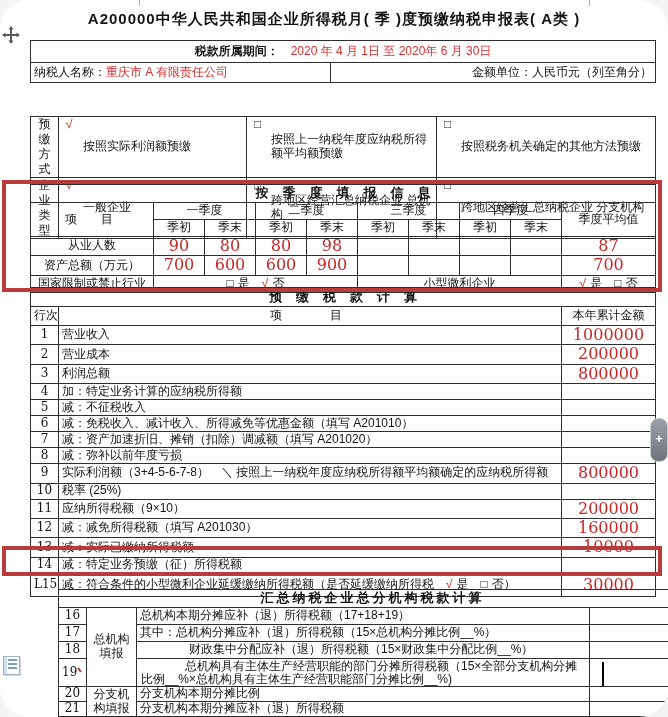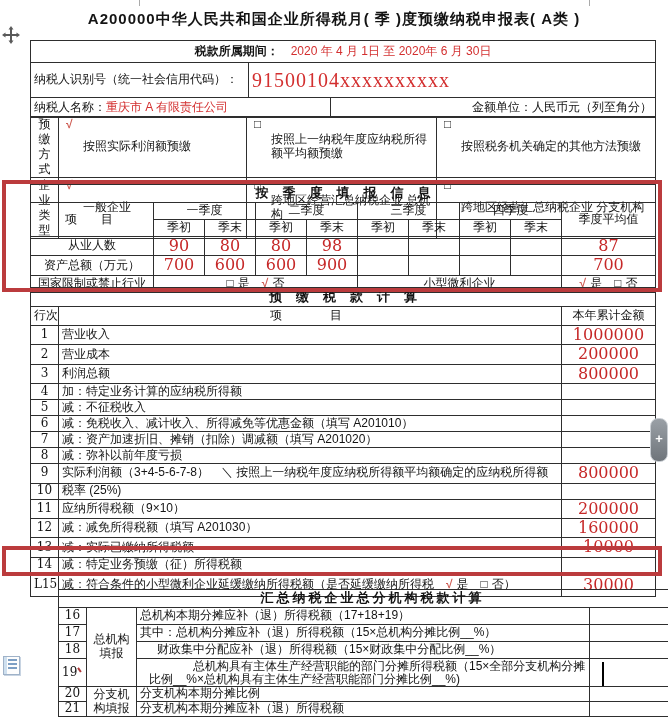--- a/index.html
+++ b/index.html
@@ -1,39 +1,39 @@
 <!DOCTYPE html>
 <html><head>
 <meta charset="utf-8">
 <style>
   html,body{margin:0;padding:0;background:#f4f4f4;}
   .page{position:relative;width:668px;height:717px;background:#ffffff;overflow:hidden;
-        font-family:"Liberation Sans","DejaVu Sans",sans-serif;font-size:12px;color:#141414;}
+        font-family:"Liberation Sans","DejaVu Sans",sans-serif;font-size:12px;color:#141414;border-radius:29px;}
   .abs{position:absolute;}
   table{border-collapse:collapse;table-layout:fixed;}
   td{border:1px solid #2e2e2e;padding:0 3px;line-height:1.15;overflow:hidden;white-space:nowrap;vertical-align:middle;}
   .c{text-align:center;}
   .bright{color:#d32f2f;}
   .val{color:#c62828;text-align:center;font-family:"DejaVu Serif","Liberation Serif",serif;font-size:16px;}
   .num{text-align:center;font-family:"DejaVu Serif","Liberation Serif",serif;}
   .ck{color:#cf5b52;font-weight:bold;padding-right:4px;}
   .un{color:#222;padding-right:4px;}
   .title{width:100%;text-align:center;font-weight:bold;font-size:15px;letter-spacing:1px;}
   .sec-title{font-weight:bold;font-size:13px;text-align:center;}
   .ls-wide{letter-spacing:14px;text-indent:14px;}
   .ls-mid{letter-spacing:3px;text-indent:3px;}
   .h15{height:15px;}.h16{height:16px;}.h17{height:17px;}.h18{height:18px;}.h19{height:19px;}
   .h20{height:20px;}.h22{height:22px;}.h23{height:23px;}.h28{height:28px;}.h34{height:34px;}.h35{height:35px;}
   .dashed-b{border-bottom:1px dashed #b3b3b3;}
   .opt{position:relative;padding-left:24px;white-space:normal;}
   .opt .cb{position:absolute;left:7px;top:1px;}
   .stack{text-align:center;white-space:normal;line-height:1.25;}
   .wrap{white-space:normal;text-align:center;}
-  .indent1{padding-left:20px;}
-  .hang{white-space:normal;text-indent:44px;padding-left:12px;line-height:13px;}
+  .indent1{padding-left:52px;}
+  .hang{white-space:normal;text-indent:44px;padding-left:4px;line-height:13px;}
   .idfont{font-family:"Liberation Serif","DejaVu Serif",serif;font-size:20px;color:#d32f2f;letter-spacing:1px;}
   .redbox{position:absolute;border:4px solid #bb3b3d;box-sizing:border-box;pointer-events:none;}
   .plusbtn{position:absolute;left:650px;top:418px;width:16px;height:42px;border-radius:8px;
            background:linear-gradient(180deg,#9aa0a6,#6f757b);border:1px solid #c9ced3;
            color:#ffffff;font-weight:bold;font-size:13px;text-align:center;line-height:40px;}
   .tick{position:absolute;top:0;width:1px;height:6px;background:#aaaaaa;}
   .cursor{position:absolute;left:602px;top:662px;width:2px;height:24px;background:#000000;}
   .paste{position:absolute;left:3px;top:656px;width:15px;height:17px;background:#fdfdfd;
          border:1px solid #9fb2c8;box-shadow:1px 1px 0 #c8d4e2;}
   .paste i{display:block;height:2px;margin:2px 2px 0 4px;background:#7d9fc4;}
@@ -68,24 +68,20 @@
   <table class="abs" style="left:30px;top:40px;width:625px;">
     <colgroup>
         <col style="width:218px">
         <col style="width:82px">
         <col style="width:325px">
       </colgroup>
     <tbody>
         <tr class="h22">
       <td colspan="3" class="c"><span style="font-weight:bold;margin-top:35px;">税款所属期间：</span>　<span class="bright">2020 年 4 月 1日  至 2020年 6 月 30日</span></td>
     </tr>
-    <tr class="h35">
-      <td class="dashed-b">纳税人识别号（统一社会信用代码）：</td>
-      <td colspan="2" class="dashed-b"><span class="idfont">91500104xxxxxxxxxx</span></td>
-    </tr>
     <tr class="h20">
       <td colspan="2"><span>纳税人名称：</span><span class="bright">重庆市 A 有限责任公司</span></td>
       <td class="unit-cell">金额单位：人民币元（列至角分）</td>
     </tr>
   </tbody>
     </table>
 
   <table class="abs" style="left:30px;top:116px;width:625px;">
     <colgroup>
         <col style="width:28px">

